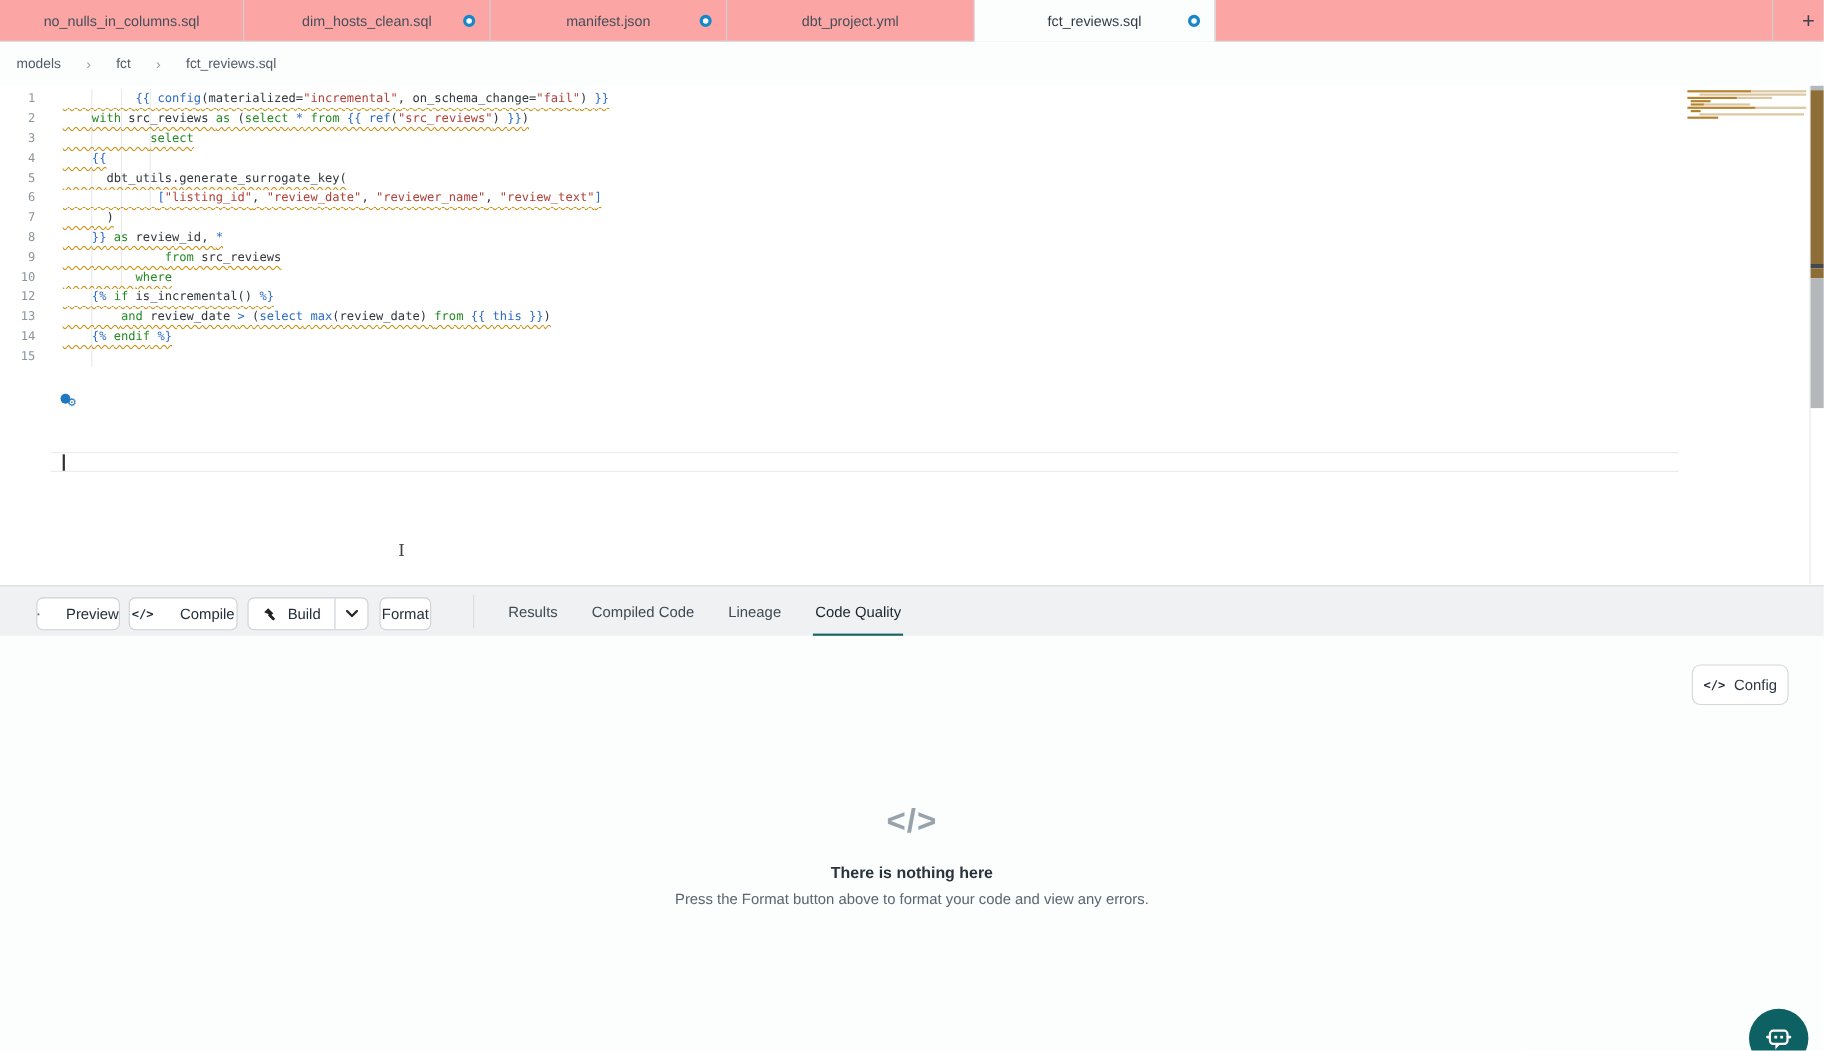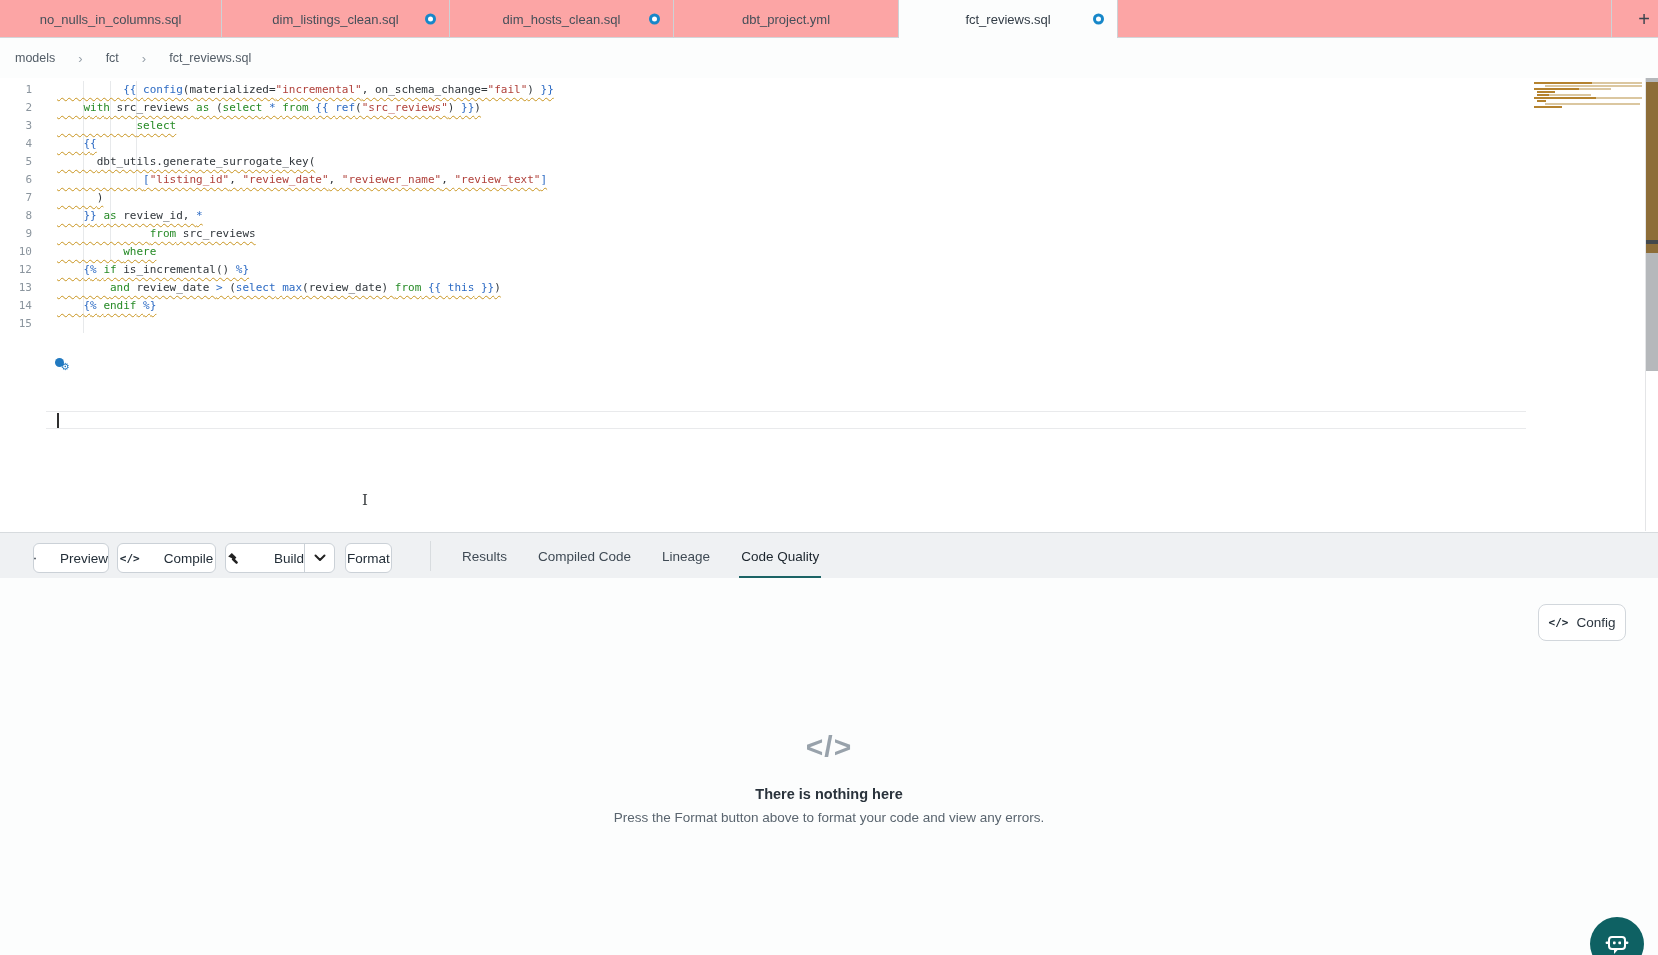--- a/index.html
+++ b/index.html
@@ -55,21 +55,21 @@
   
   #toolbar{position:absolute;top:532px;left:0;width:1658px;height:46px;background:#eff1f3;
            border-top:1px solid #d7dbde;border-bottom:1px solid #e2e5e8;box-sizing:content-box}
   .tbtn{position:absolute;top:10px;height:30px;background:#fff;border:1px solid #cbd1d7;border-radius:6px;
         display:flex;align-items:center;justify-content:center;gap:24px;font-size:13.5px;color:#232e38;
         box-sizing:border-box;cursor:pointer}
   #btn-preview{left:33px;width:76px}
   #btn-compile{left:117px;width:99px}
   #buildgroup{position:absolute;top:10px;left:225px;width:110px;height:30px;background:#fff;
               border:1px solid #cbd1d7;border-radius:6px;display:flex;box-sizing:border-box;cursor:pointer}
-  #buildmain{width:78px;display:flex;align-items:center;justify-content:space-between;gap:8px;font-size:13.5px;color:#232e38;
+  #buildmain{width:78px;display:flex;align-items:center;justify-content:center;gap:8px;font-size:13.5px;color:#232e38;
              border-right:1px solid #cbd1d7}
   #buildchev{flex:1;display:flex;align-items:center;justify-content:center}
   #btn-format{left:345px;width:47px}
   #tooldiv{position:absolute;left:430px;top:8px;width:1px;height:30px;background:#d8dcdf}
   #paneltabs{position:absolute;left:460px;top:0;height:46px;display:flex;gap:27px;align-items:stretch}
   .ptab{display:flex;align-items:center;font-size:13.5px;color:#3f4a54;position:relative;padding:2px 2px;cursor:pointer}
   .ptab.active{color:#1b242c}
   .ptab.active::after{content:"";position:absolute;left:0;right:0;bottom:0;height:3px;background:#1b6365}
   .icon-codetag{font-family:"DejaVu Sans Mono",monospace;font-weight:bold;font-size:11px;color:#232e38}
 
@@ -87,26 +87,26 @@
        display:flex;align-items:center;justify-content:center;cursor:pointer}
 </style>
 </head>
 <body>
 
 <div id="tabbar">
   <div id="tabstrip" style="display:flex">
       <div class="tab" style="width: 222px;">
         <span>no_nulls_in_columns.sql</span>
       </div>
-      <div class="tab" style="width: 228px;">
-        <span>dim_listings_clean.sql</span>
-        <span class="dot"></span>
-      </div>
       <div class="tab" style="width: 224px;">
         <span>dim_hosts_clean.sql</span>
+        <span class="dot"></span>
+      </div>
+      <div class="tab" style="width: 215px;">
+        <span>manifest.json</span>
         <span class="dot"></span>
       </div>
       <div class="tab" style="width: 225px;">
         <span>dbt_project.yml</span>
       </div>
       <div class="tab active" style="width: 219px;">
         <span>fct_reviews.sql</span>
         <span class="dot"></span>
       </div>
     </div>

